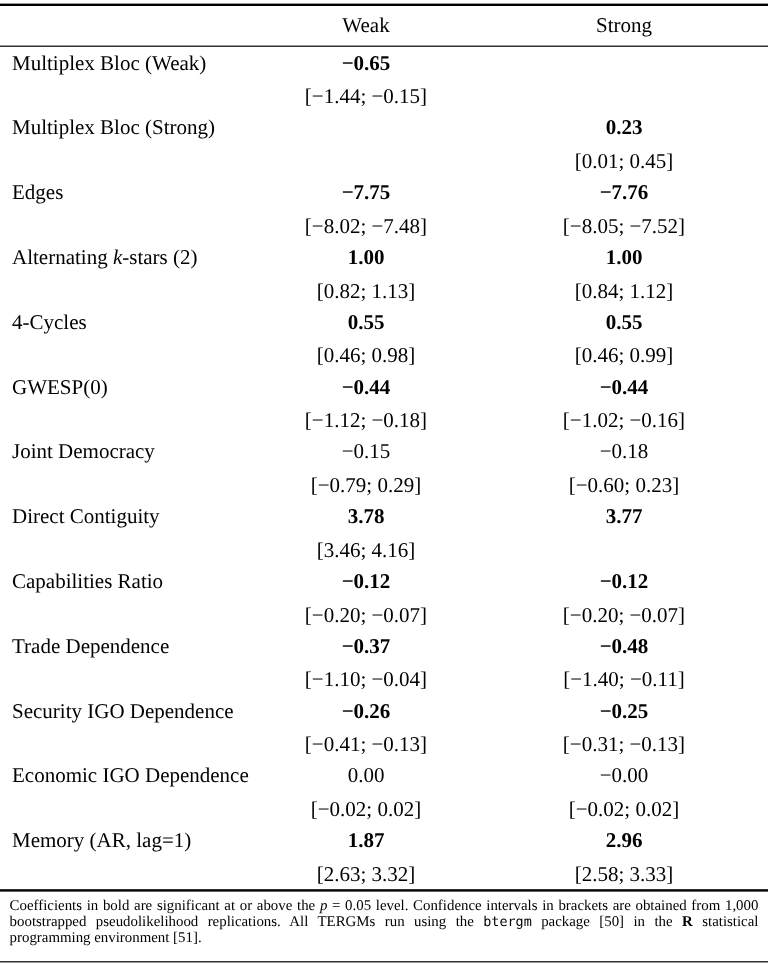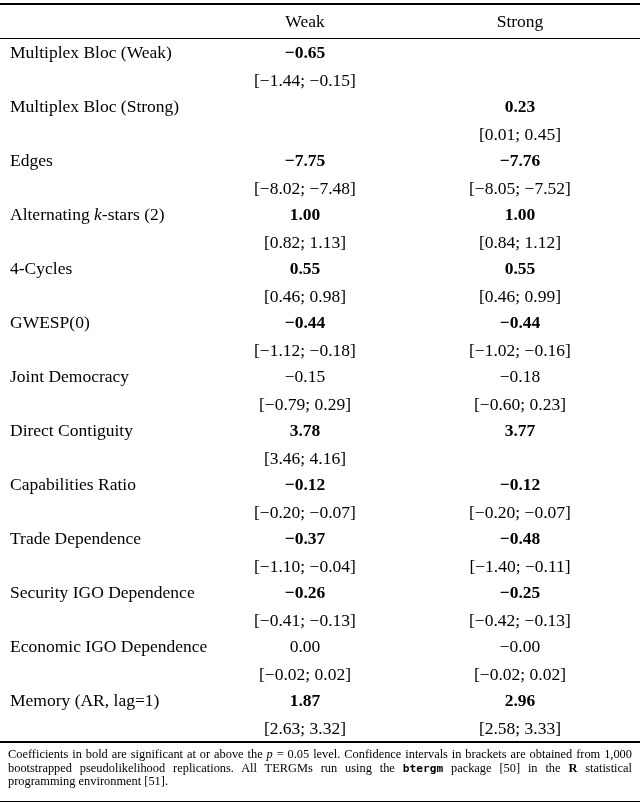--- a/index.html
+++ b/index.html
@@ -42,21 +42,21 @@
     padding: 5px 8px 0 8px;
     font-size: 12.4px;
     line-height: 13.6px;
     text-align: justify;
   }
   .seg-normal { }
   .seg-italic { font-style: italic; }
   .seg-bold { font-weight: bold; }
   .seg-monobold {
     font-family: "DejaVu Sans Mono", monospace;
-    font-weight: bold;
+    font-weight: normal;
     font-size: 11.2px;
   }
 </style>
 </head>
 <body>
 
 <div class="page">
   <div class="rule top"></div>
 
   <div class="grid header">
@@ -189,21 +189,21 @@
       </div>
       <div class="trow">
         <div class="line">
           <div class="cell label-cell">Security IGO Dependence</div>
           <div class="cell val bold">−0.26</div>
           <div class="cell val bold">−0.25</div>
         </div>
         <div class="line">
           <div class="cell label-cell"></div>
           <div class="cell val">[−0.41; −0.13]</div>
-          <div class="cell val">[−0.42; −0.13]</div>
+          <div class="cell val">[−0.31; −0.13]</div>
         </div>
       </div>
       <div class="trow">
         <div class="line">
           <div class="cell label-cell">Economic IGO Dependence</div>
           <div class="cell val">0.00</div>
           <div class="cell val">−0.00</div>
         </div>
         <div class="line">
           <div class="cell label-cell"></div>

